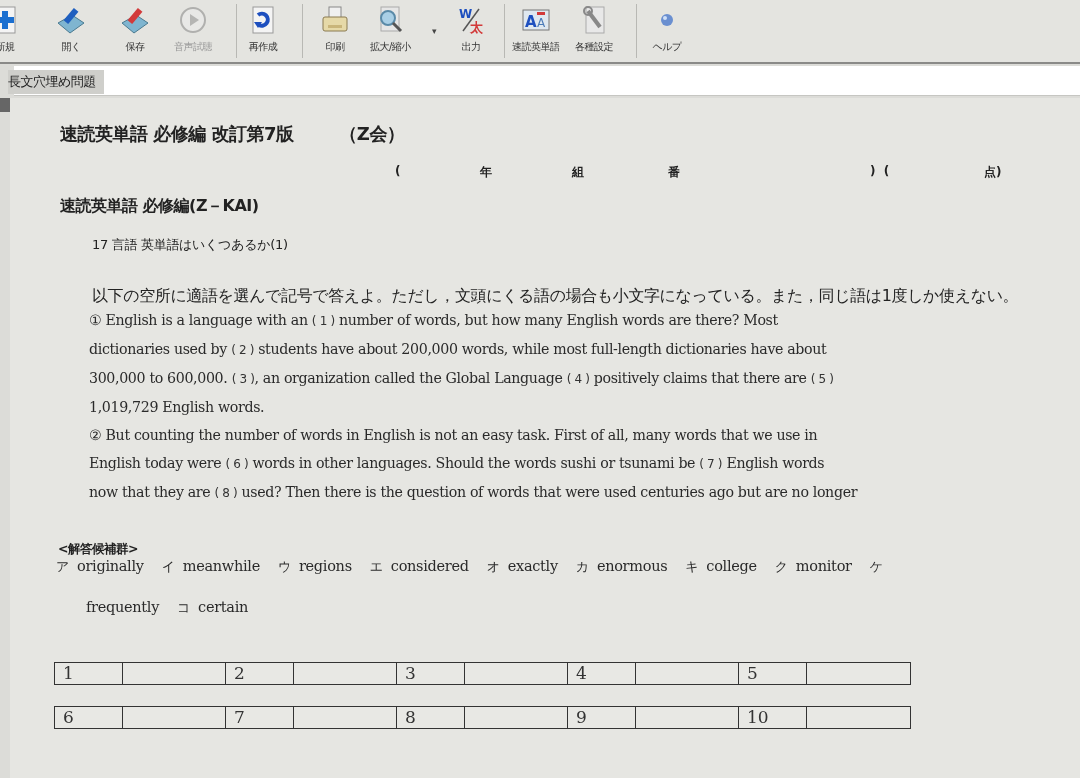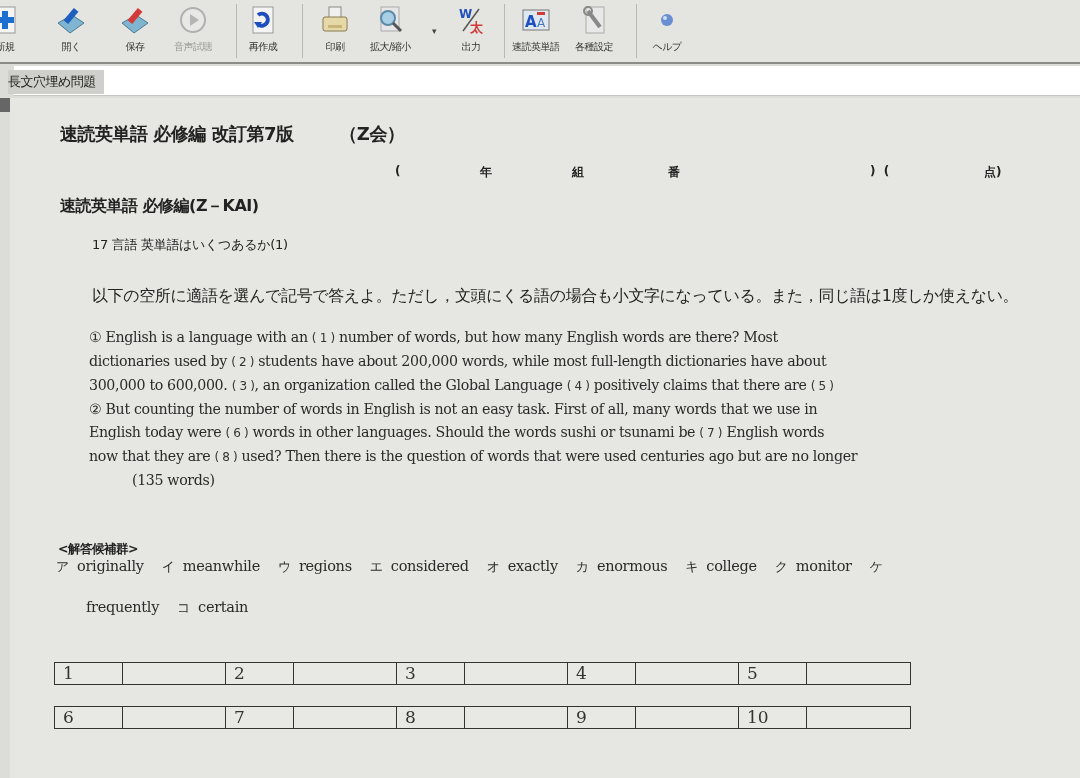--- a/index.html
+++ b/index.html
@@ -54,22 +54,22 @@
       position: absolute; left: 0; top: 98px; width: 10px; height: 14px; background: #666;
     }
     .jp-bold { font-weight: bold; letter-spacing: -0.5px; }
     .title1 { position: absolute; left: 60px; top: 122px; font-size: 18px; }
     .title1 .publisher { margin-left: 40px; }
     .nameline { position: absolute; top: 164px; font-size: 12px; font-weight: bold; }
     .title2 { position: absolute; left: 60px; top: 196px; font-size: 16px; }
     .unit-title { position: absolute; left: 92px; top: 236px; font-size: 13px; letter-spacing: -0.3px; }
     .instruction { position: absolute; left: 92px; top: 286px; font-size: 16px; letter-spacing: -0.4px; }
     .passage {
-      position: absolute; left: 89px; top: 326px; width: 930px;
-      font-family: "DejaVu Serif", serif; font-size: 14.2px; line-height: 23px;
+      position: absolute; left: 89px; top: 306px; width: 930px;
+      font-family: "DejaVu Serif", serif; font-size: 14.2px; line-height: 28px;
       color: #2a2a2a; letter-spacing: -0.35px;
     }
     .passage .line { white-space: nowrap; display: block; }
     .blank { font-family: "DejaVu Sans", sans-serif; font-size: 12px; color: #333; }
     .wordcount { padding-left: 43px; }
     .choices-head { position: absolute; left: 58px; top: 541px; font-size: 12.5px; font-weight: bold; letter-spacing: -0.5px; }
     .choices {
       position: absolute; left: 56px; top: 557px; width: 1000px;
       font-family: "DejaVu Serif", serif; font-size: 14.5px; line-height: 19px; color: #2a2a2a;
       letter-spacing: -0.3px;
@@ -238,29 +238,31 @@
   <span class="line">
     <span>① English is a language with an </span><span class="blank">(  1  )</span><span> number of words, but how many English words are there?  Most</span>
   </span>
   <span class="line">
     <span>dictionaries used by </span><span class="blank">(  2  )</span><span> students have about 200,000 words, while most full-length dictionaries have about</span>
   </span>
   <span class="line">
     <span>300,000 to 600,000.  </span><span class="blank">(  3  )</span><span>, an organization called the Global Language </span><span class="blank">(  4  )</span><span> positively claims that there are </span><span class="blank">(  5  )</span>
   </span>
   <span class="line">
+    <span>1,019,729 English words.</span>
+  </span>
+  <span class="line">
     <span>② But counting the number of words in English is not an easy task.  First of all, many words that we use in</span>
   </span>
   <span class="line">
     <span>English today were </span><span class="blank">(  6  )</span><span> words in other languages.  Should the words sushi or tsunami be </span><span class="blank">(  7  )</span><span> English words</span>
   </span>
   <span class="line">
     <span>now that they are </span><span class="blank">(  8  )</span><span> used?  Then there is the question of words that were used centuries ago but are no longer</span>
   </span>
-  <span class="line wordcount">(135 words)</span>
 </div>
 
 <div class="choices-head">&lt;解答候補群&gt;</div>
 <div class="choices">
   <span class="line">
     <span class="choice"><span class="kana">ア</span><span>originally</span></span><span class="choice"><span class="kana">イ</span><span>meanwhile</span></span><span class="choice"><span class="kana">ウ</span><span>regions</span></span><span class="choice"><span class="kana">エ</span><span>considered</span></span><span class="choice"><span class="kana">オ</span><span>exactly</span></span><span class="choice"><span class="kana">カ</span><span>enormous</span></span><span class="choice"><span class="kana">キ</span><span>college</span></span><span class="choice"><span class="kana">ク</span><span>monitor</span></span><span class="choice"><span class="kana">ケ</span></span>
   </span>
   <span class="line" style="padding-left:30px;margin-top:22px;">
     <span class="choice"><span>frequently</span></span><span class="choice"><span class="kana">コ</span><span>certain</span></span>
   </span>

